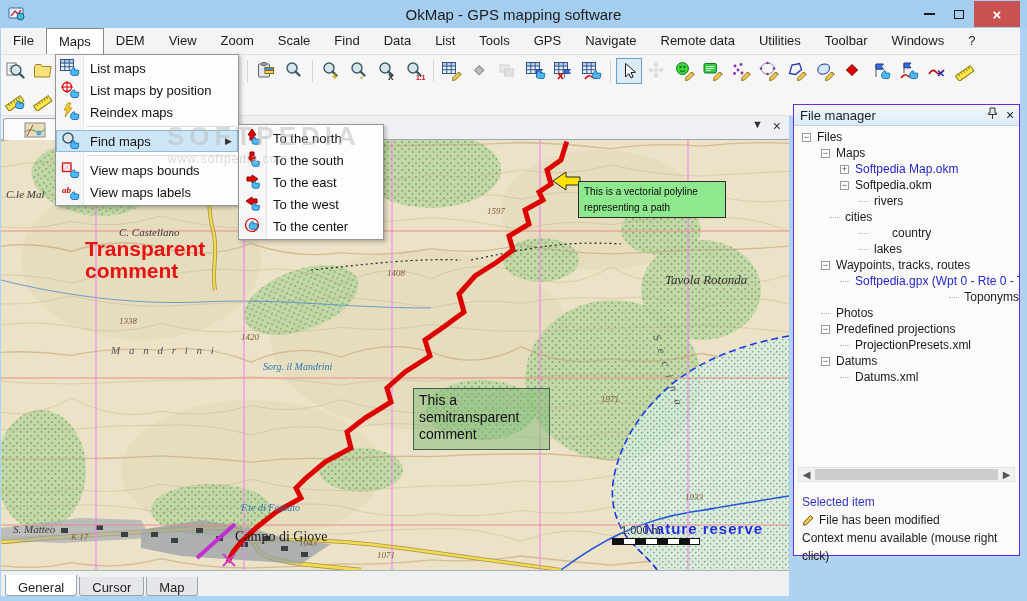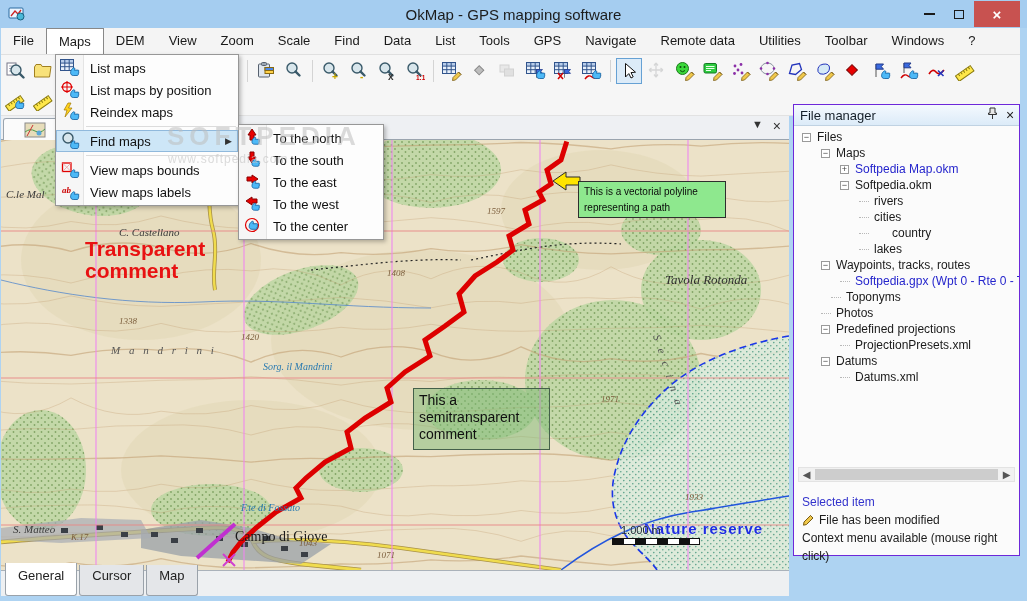--- a/index.html
+++ b/index.html
@@ -70,21 +70,21 @@
   .hscroll { position:absolute; left:4px; top:362px; width:217px; height:15px; background:#f1f1f1;
              display:flex; align-items:center; border:1px solid #e3e3e3;}
   .harr { width:15px; text-align:center; font-size:10px; color:#555; }
   .hthumb { height:11px; background:#cdcdcd; flex:1; margin:0 1px; }
   .pinfo { position:absolute; left:8px; top:388px; width:212px; font-size:12px; color:#1c1c1c; line-height:18px; }
   .pinfo .sel { color:#3333cc; }
   .pinfo .row { display:flex; align-items:center; gap:5px; }
   
   #btabs { position:absolute; left:1px; top:570px; width:788px; height:26px; background:#eef0f2;
            border-top:1px solid #aab2ba; display:flex; align-items:flex-end; padding-left:4px; font-size:13px; }
-  .btab { padding:3px 12px 12px 12px; border:1px solid #9aa2aa; border-top:none; background:#e4e6e9;
+  .btab { padding:3px 12px 0 12px; border:1px solid #9aa2aa; border-top:none; background:#e4e6e9;
           margin-right:2px; color:#222; border-radius:0 0 3px 3px; }
   .btab.active { background:#fff; padding-top:5px; }
   
   .menu { position:absolute; background:#fdfdfd; border:1px solid #979797; box-shadow:2px 2px 4px rgba(0,0,0,.25);
           z-index:50; font-size:13px; color:#111; }
   #mapsmenu { left:55px; top:54px; width:184px; padding:2px 0; }
   #findsub { left:238px; top:124px; width:146px; padding:2px 0; z-index:51; }
   .menu .gutter { position:absolute; left:0; top:0; bottom:0; width:28px; background:#f6f6f6; border-right:1px solid #e4e4e4; }
   .mrow { position:relative; height:22px; display:flex; align-items:center; padding-left:34px; }
   .mrow .ic { position:absolute; left:4px; top:1px; }
@@ -629,41 +629,41 @@
           <span class="tblue">Softpedia Map.okm</span>
         </div>
         <div class="trow" style="padding-left: 46px;">
           <span class="texp">−</span>
           <span>Softpedia.okm</span>
         </div>
         <div class="trow" style="padding-left: 65px;">
           <span class="tdot"></span>
           <span>rivers</span>
         </div>
-        <div class="trow" style="padding-left: 65px;">
+        <div class="trow" style=" margin-left: 36px;">
           <span class="tdot"></span>
           <span>cities</span>
         </div>
         <div class="trow" style="padding-left: 65px; gap: 18px;">
           <span class="tdot"></span>
           <span>country</span>
         </div>
         <div class="trow" style="padding-left: 65px;">
           <span class="tdot"></span>
           <span>lakes</span>
         </div>
         <div class="trow" style="padding-left: 27px;">
           <span class="texp">−</span>
           <span>Waypoints, tracks, routes</span>
         </div>
         <div class="trow" style="padding-left: 46px;">
           <span class="tdot"></span>
           <span class="tblue">Softpedia.gpx (Wpt 0 - Rte 0 - T</span>
         </div>
-        <div class="trow" style="padding-left: 37px;">
+        <div class="trow" style="padding-left: 27px; justify-content: flex-end;">
           <span class="tdot"></span>
           <span>Toponyms</span>
         </div>
         <div class="trow" style="padding-left: 27px;">
           <span class="tdot"></span>
           <span>Photos</span>
         </div>
         <div class="trow" style="padding-left: 27px;">
           <span class="texp">−</span>
           <span>Predefined projections</span>

